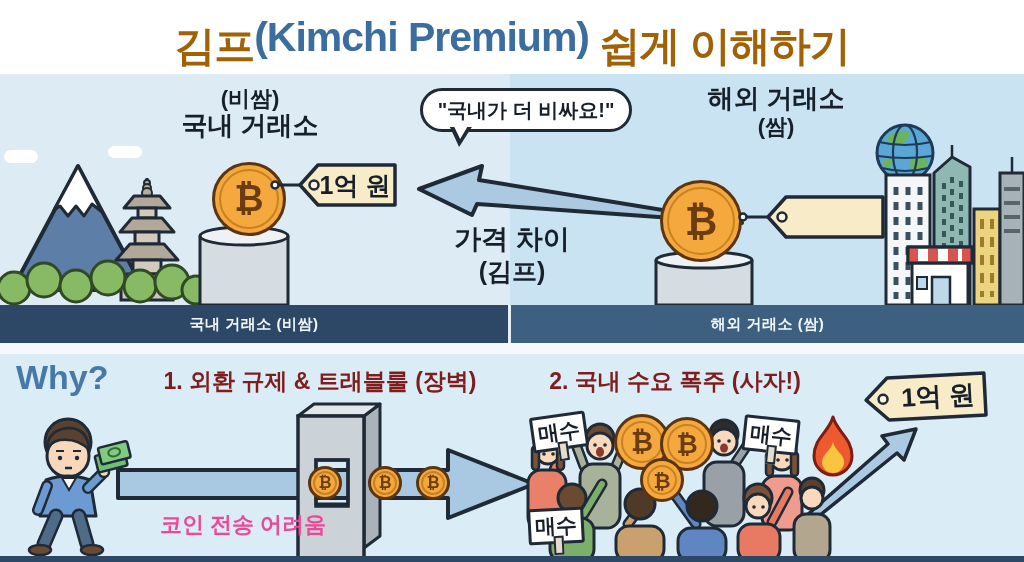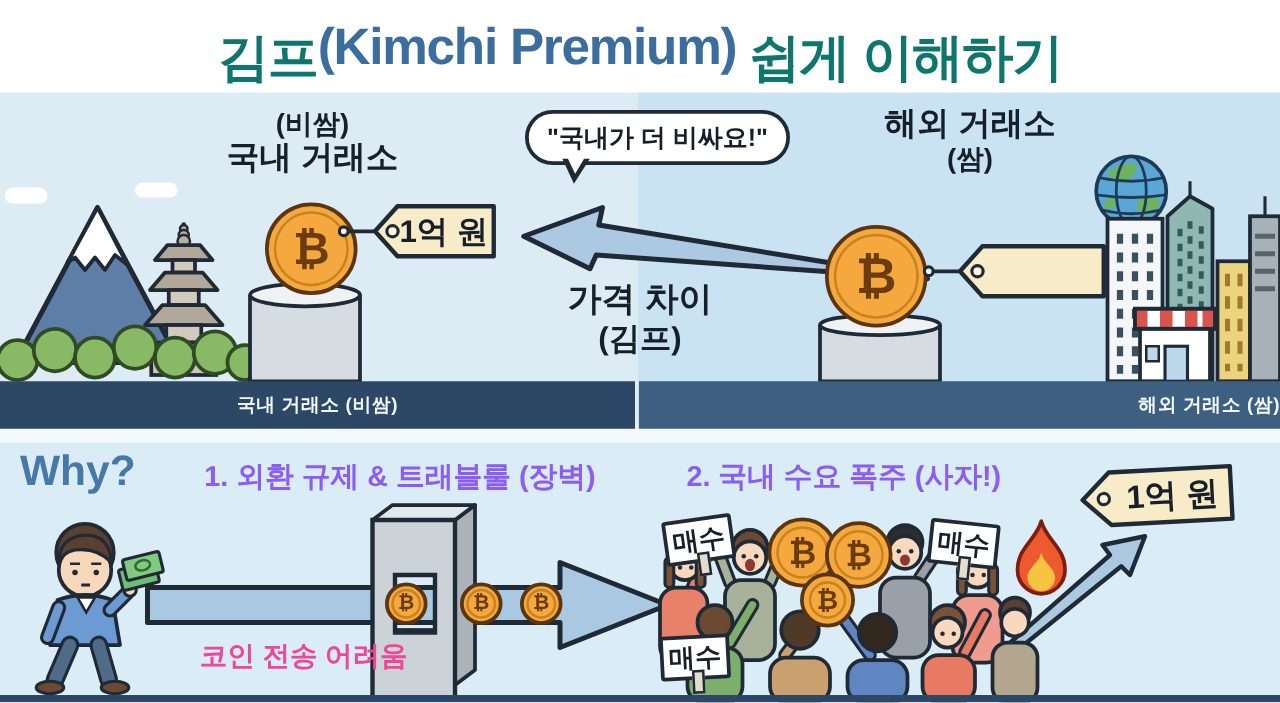--- a/index.html
+++ b/index.html
@@ -5,21 +5,21 @@
   * { margin:0; padding:0; box-sizing:border-box; }
   html,body { background:#ffffff; }
   body { font-family:"Liberation Sans","DejaVu Sans",sans-serif; }
   .stage { position:relative; width:1024px; height:562px; overflow:hidden; background:#ffffff; }
   .abs { position:absolute; }
 
   
   .title-bar { position:absolute; top:0; left:0; width:1024px; height:74px;
     display:flex; align-items:center; justify-content:center;
     font-size:41px; font-weight:800; letter-spacing:-1px; white-space:pre; }
-  .t-brown { color:#0f766e;margin-top:18px; }
+  .t-brown { color:#a16207;margin-top:18px; }
   .t-blue  { color:#3b6e9e; }
 
   
   .bg-left  { left:0;   top:74px; width:510px; height:269px; background:#dcebf4; }
   .bg-right { left:510px; top:74px; width:514px; height:269px; background:#c9e3f2; }
 
   .heading  { font-weight:800; color:#17202a; text-align:center; line-height:1.15; }
   .cloud { background:#ffffff; border-radius:999px; }
 
   .bubble { position:absolute; background:#ffffff; border:3.5px solid #1f2a36; border-radius:24px;
@@ -41,29 +41,29 @@
   
   .tag { position:absolute; }
   .tag svg { position:absolute; inset:0; width:100%; height:100%; }
   .tag-text { position:absolute; top:50%; transform:translateY(-50%); text-align:center;
     font-weight:800; color:#17202a; white-space:nowrap; }
 
   
   .banner { position:absolute; top:305px; height:38px; display:flex; align-items:center; justify-content:center;
     font-weight:800; font-size:15px; color:#f2f7fb; letter-spacing:0.5px; z-index:7; }
   .banner-left  { left:0; width:508px; background:#2c4866; }
-  .banner-right { left:511px; width:513px; background:#3d5f80;justify-content:flex-end; }
+  .banner-right { left:511px; width:513px; background:#3d5f80; }
   .banner-divider { position:absolute; top:305px; left:508px; width:3px; height:38px; background:#e6edf3; z-index:8; }
 
   .gap-strip { position:absolute; top:343px; left:0; width:1024px; height:11px; background:#f6f9fb; }
 
   
   .bg-bottom { left:0; top:354px; width:1024px; height:203px; background:#daecf6; }
   .why { position:absolute; left:16px; top:358px; font-size:34px; font-weight:700; color:#4779a8; z-index:5; }
-  .reason { position:absolute; font-size:23px; font-weight:800; color:#8b5cf6; text-align:center; z-index:5; white-space:nowrap; }
+  .reason { position:absolute; font-size:23px; font-weight:800; color:#7f1d1d; text-align:center; z-index:5; white-space:nowrap; }
   .note { position:absolute; font-weight:800; color:#ec4899; text-align:center; z-index:5; white-space:nowrap; }
 
   .sign { position:absolute; background:#ffffff; border:3px solid #1f2a36; border-radius:3px;
     display:flex; align-items:center; justify-content:center; font-weight:800; font-size:21px; color:#17202a; z-index:6; }
   .sign::after { content:""; position:absolute; bottom:-14px; left:50%; margin-left:-3px; width:6px; height:15px;
     background:#e4ddcd; border:2px solid #1f2a36; }
 
   .bottom-bar { position:absolute; left:0; top:556px; width:1024px; height:6px; background:#2c4866; z-index:9; }
 
   svg { display:block; overflow:visible; }

